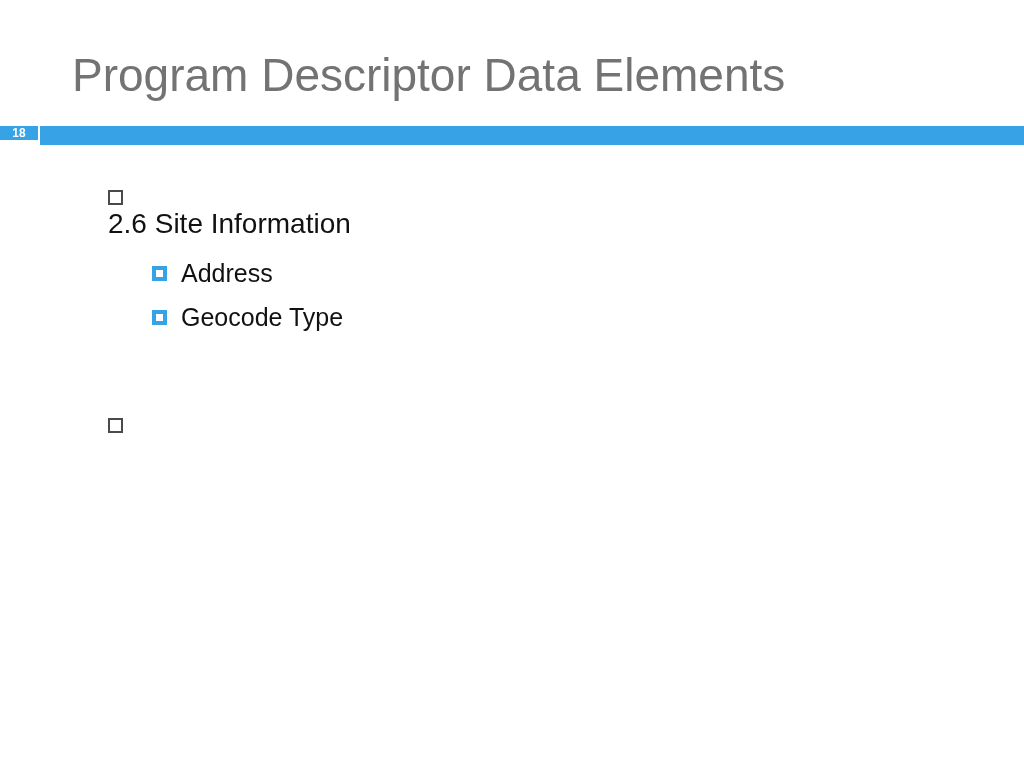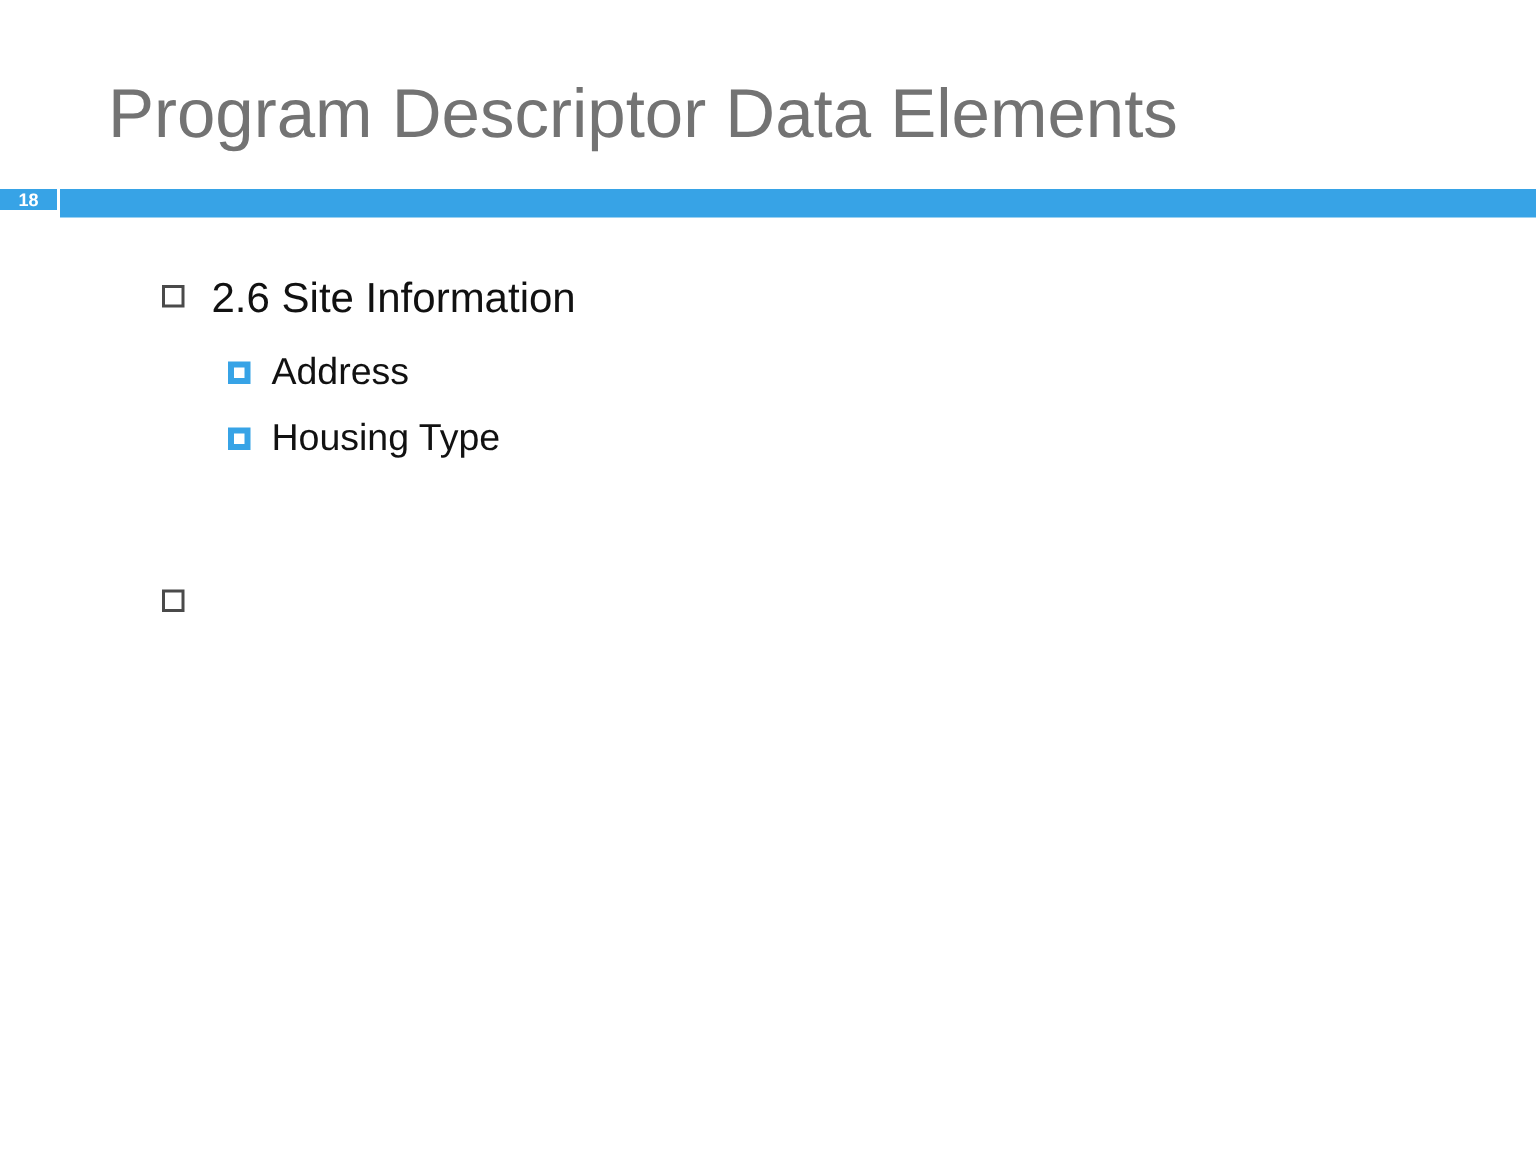--- a/index.html
+++ b/index.html
@@ -43,20 +43,21 @@
       flex: 1;
       height: 19px;
     }
     .content {
       margin: 38px 60px 0 108px;
     }
     .top-item {
       display: flex;
       align-items: flex-start;
       margin-bottom: 14px;
+      flex-direction: column;
     }
     .top-item .bullet-outline {
       flex-shrink: 0;
       width: 15px;
       height: 15px;
       border: 2px solid #4a4a4a;
       margin-top: 10px;
       margin-right: 18px;
     }
     .top-item .item-text {
@@ -117,21 +118,21 @@
     <span class="item-text">2.6  Site Information</span>
   </div>
 
   <div class="sub-list">
     <div class="sub-item">
       <span class="bullet-filled"></span>
       <span class="item-text">Address</span>
     </div>
     <div class="sub-item">
       <span class="bullet-filled"></span>
-      <span class="item-text">Housing Type</span>
+      <span class="item-text">Geocode Type</span>
     </div>
   </div>
 
   <div class="spacer"></div>
 
   <div class="top-item">
     <span class="bullet-outline"></span>
   </div>
 
 </div>

